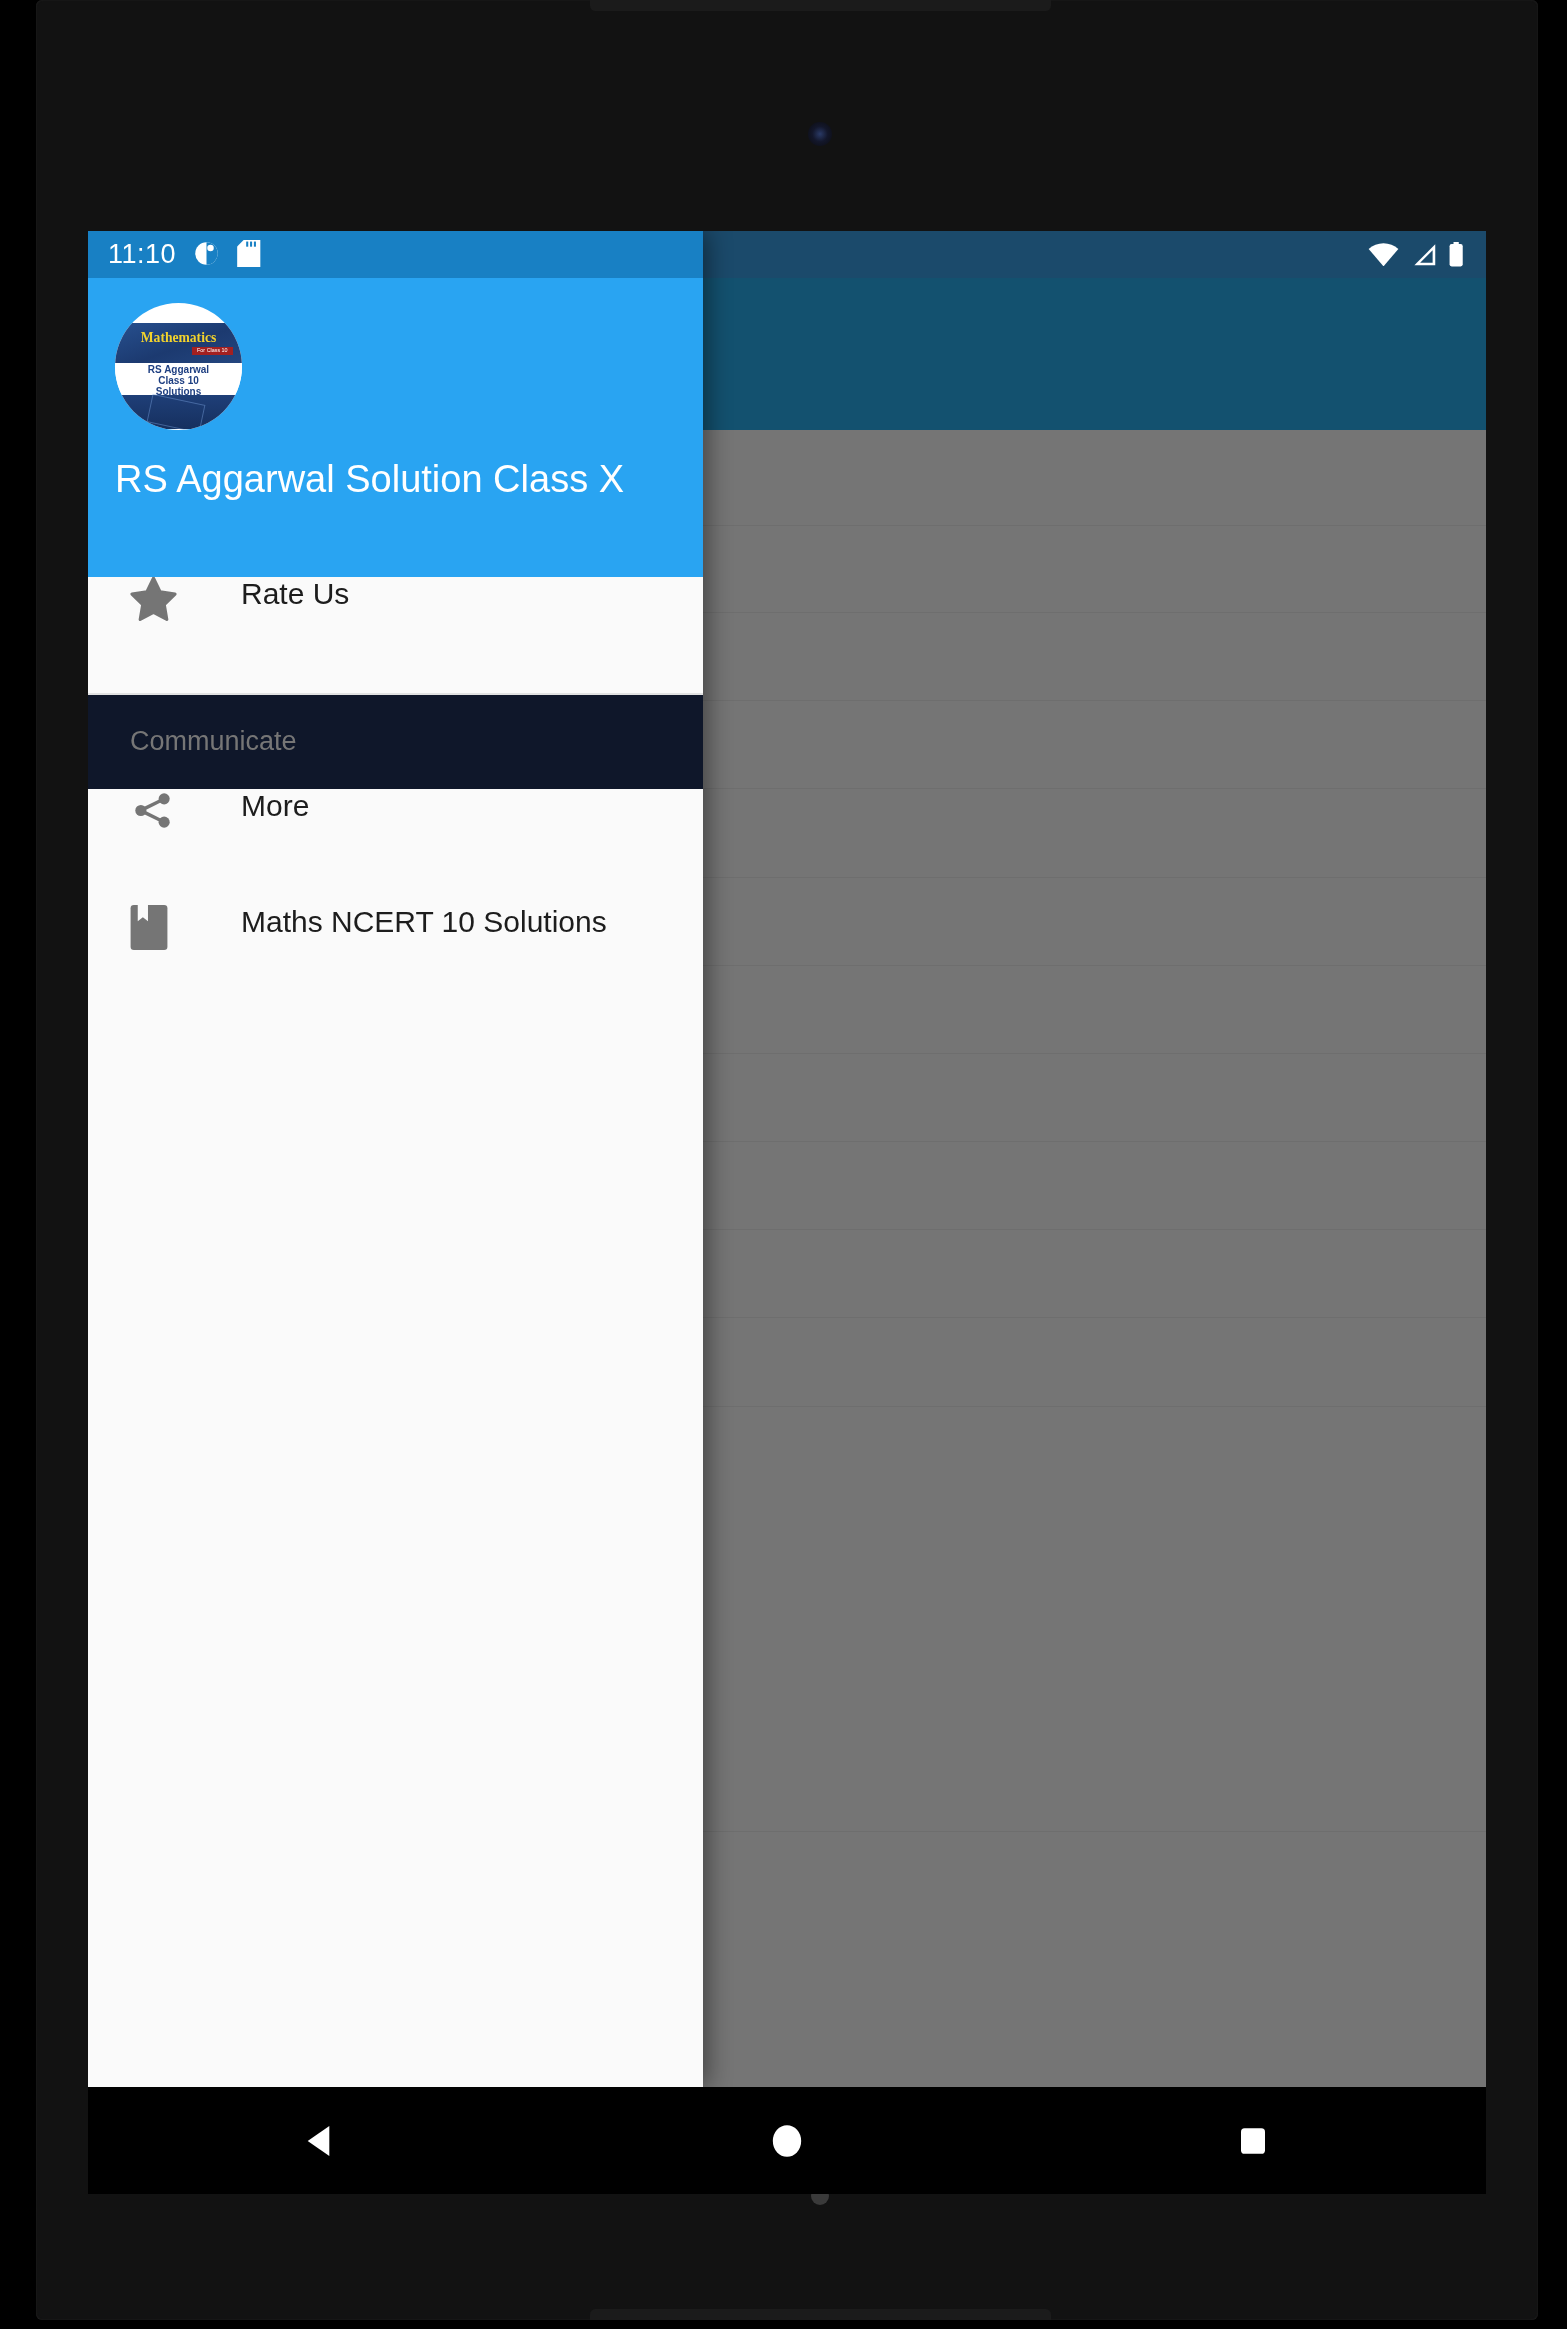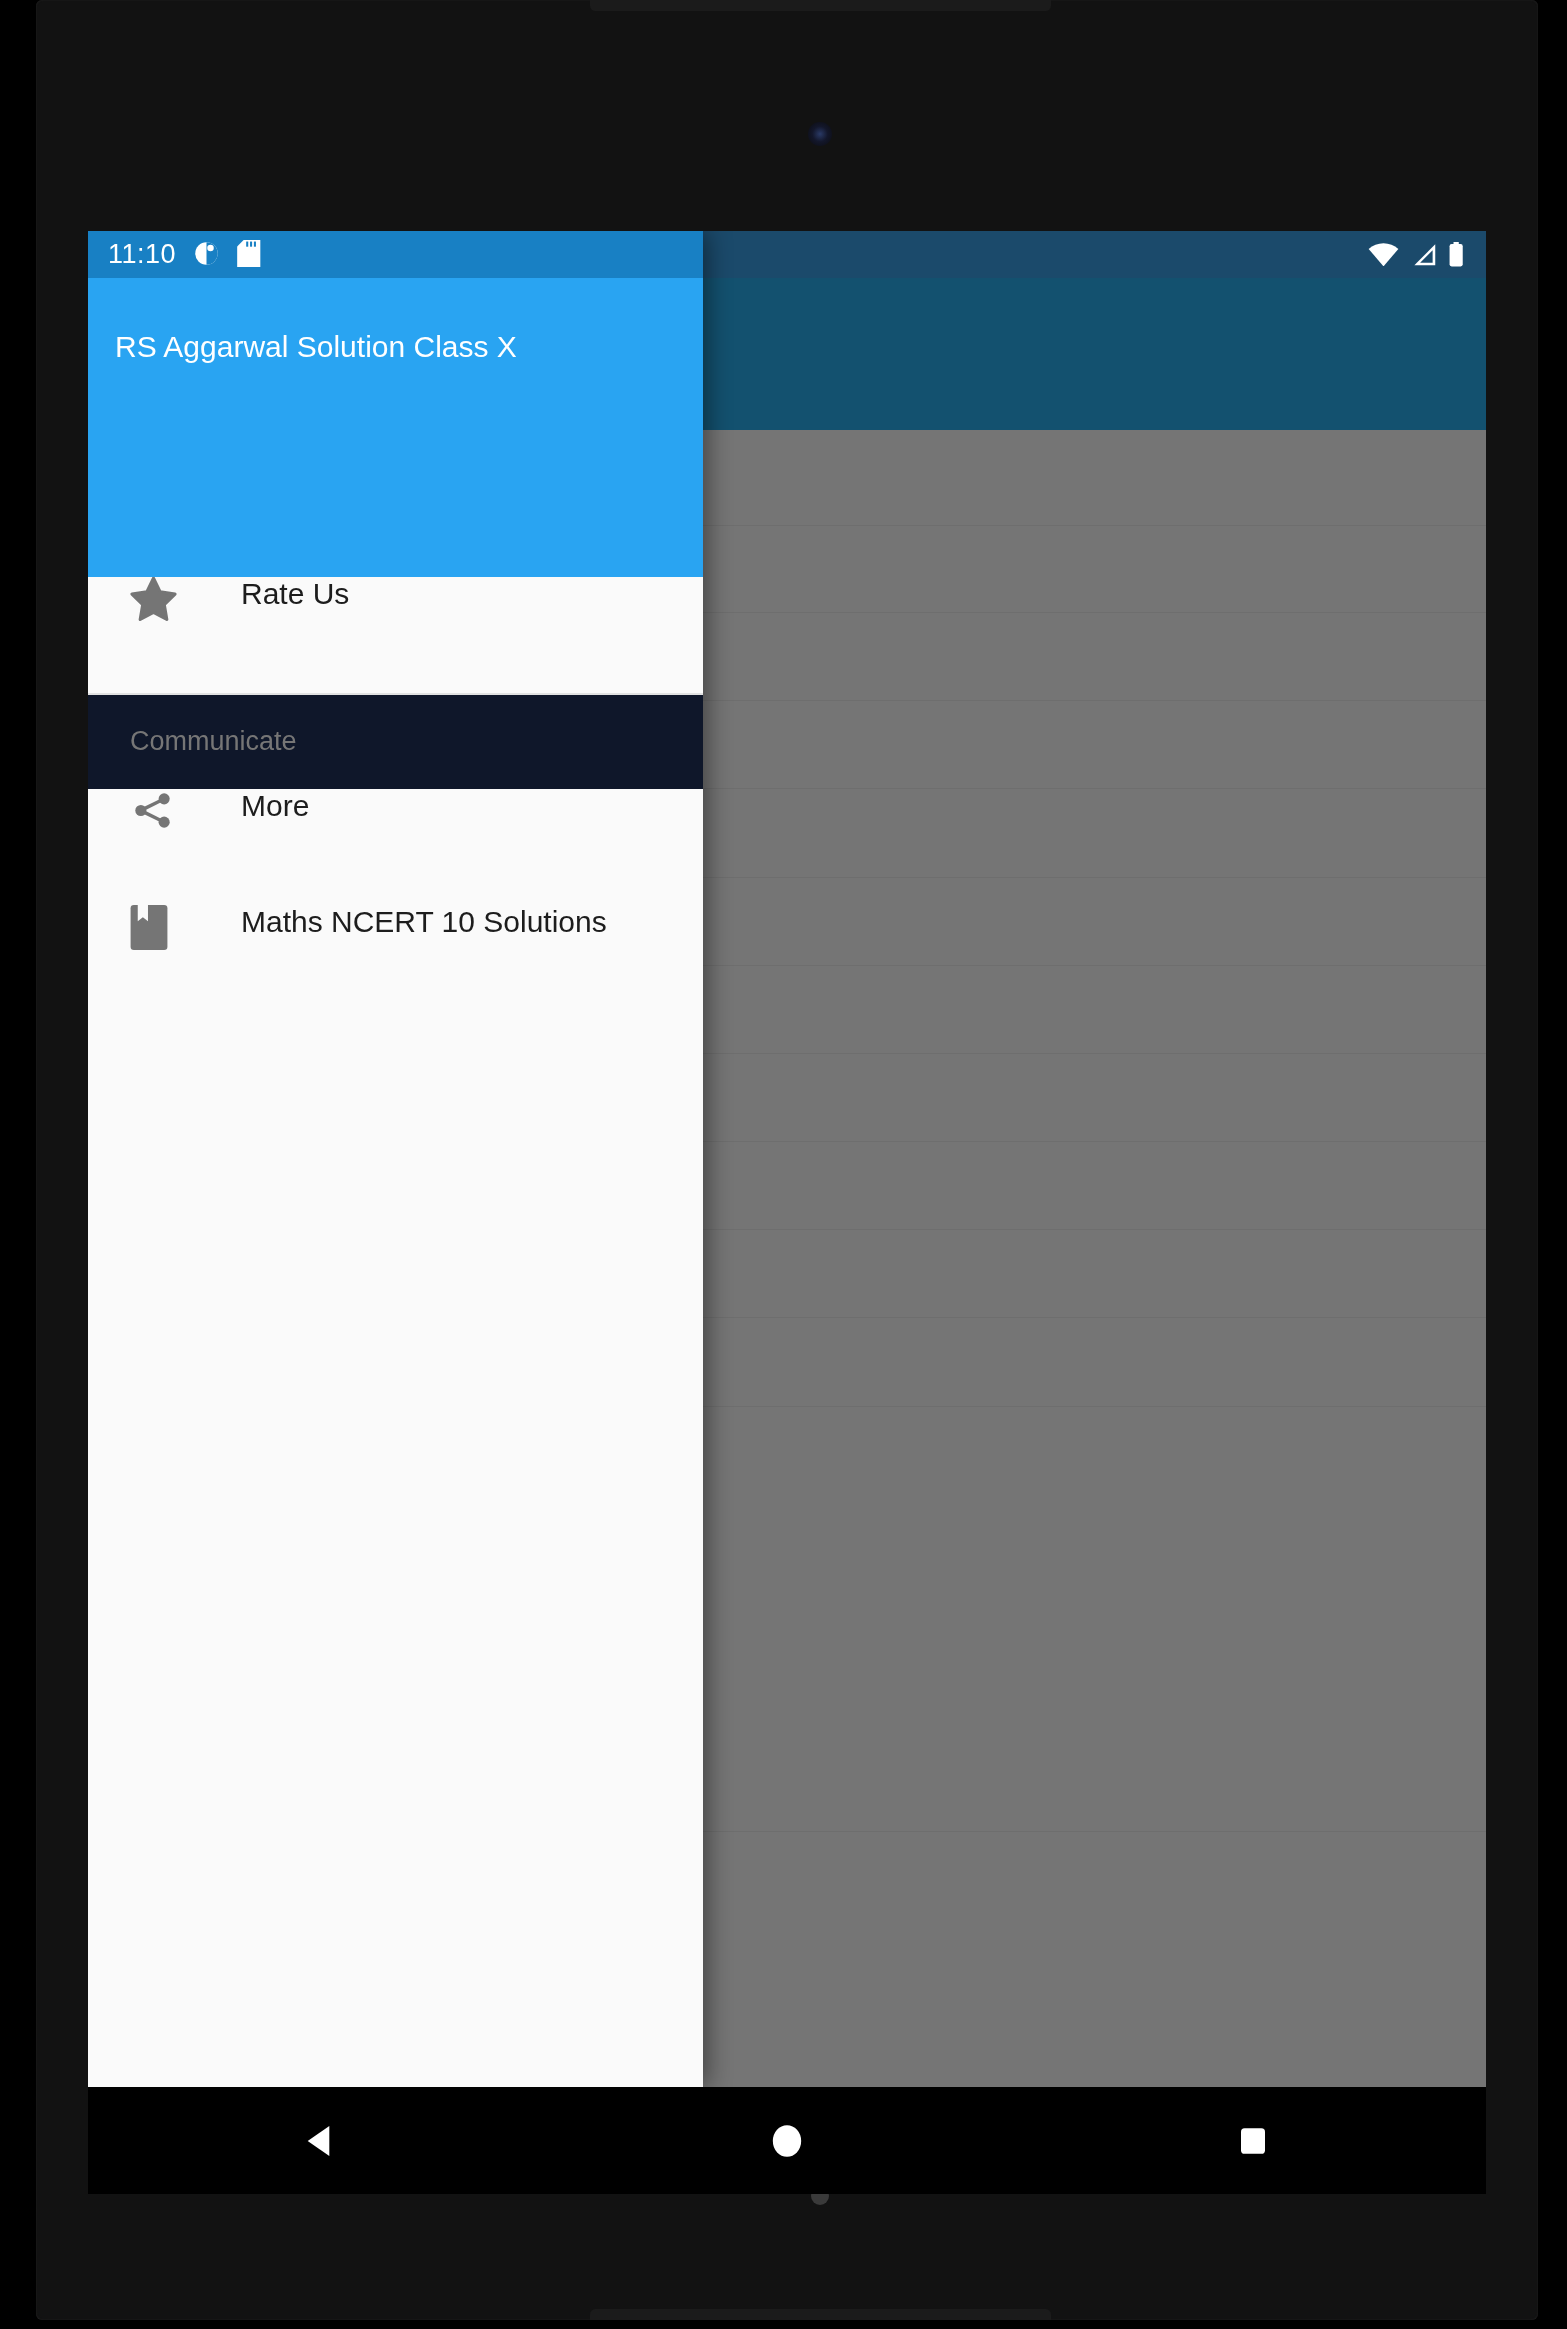--- a/index.html
+++ b/index.html
@@ -212,21 +212,21 @@
     content: "";
     position: absolute;
     left: 34px; top: 3.6px;
     width: 52px; height: 27px;
     border: 1.8px solid rgba(120,160,220,.45);
     transform: rotate(12deg);
   }
   #drawer-title {
     margin-top: 23.5px;
     color: #ffffff;
-    font-size: 30px;
+    font-size: 38px;
     line-height: 1.33;
   }
 
   .drawer-divider {
     height: 1.8px;
     background: #e2e2e2;
   }
   .drawer-item {
     height: 116px;
     display: flex;
@@ -374,20 +374,32 @@
             <svg width="23.5" height="27" viewBox="0 0 18 21">
                 <path d="M5 0 H18 V21 H0 V5 Z" fill="#fff"></path>
                 <rect x="7" y="1.2" width="1.6" height="4" fill="#1880c4"></rect>
                 <rect x="10" y="1.2" width="1.6" height="4" fill="#1880c4"></rect>
                 <rect x="13" y="1.2" width="1.6" height="4" fill="#1880c4"></rect>
               </svg>
           </span>
         </div>
 
         <div id="drawer-header">
+          <div id="drawer-logo">
+            <div class="logo-top">
+              <span class="logo-word">Mathematics</span>
+              <span class="logo-badge">For Class 10</span>
+            </div>
+            <div class="logo-mid">
+              <div>RS Aggarwal</div>
+              <div>Class 10</div>
+              <div>Solutions</div>
+            </div>
+            <div class="logo-bot"></div>
+          </div>
           <div id="drawer-title">RS Aggarwal Solution Class X</div>
         </div>
 
         <div id="drawer-body">
 
           <div class="drawer-item">
             <span class="di-icon">
               <svg width="47" height="45" viewBox="0 0 24 23">
                 <path d="M12 0.6 L15.4 7.6 L23 8.7 L17.5 14.1 L18.8 21.7 L12 18.1 L5.2 21.7 L6.5 14.1 L1 8.7 L8.6 7.6 Z" fill="#757575" stroke="#757575" stroke-width="1.6" stroke-linejoin="round"></path>
               </svg>

